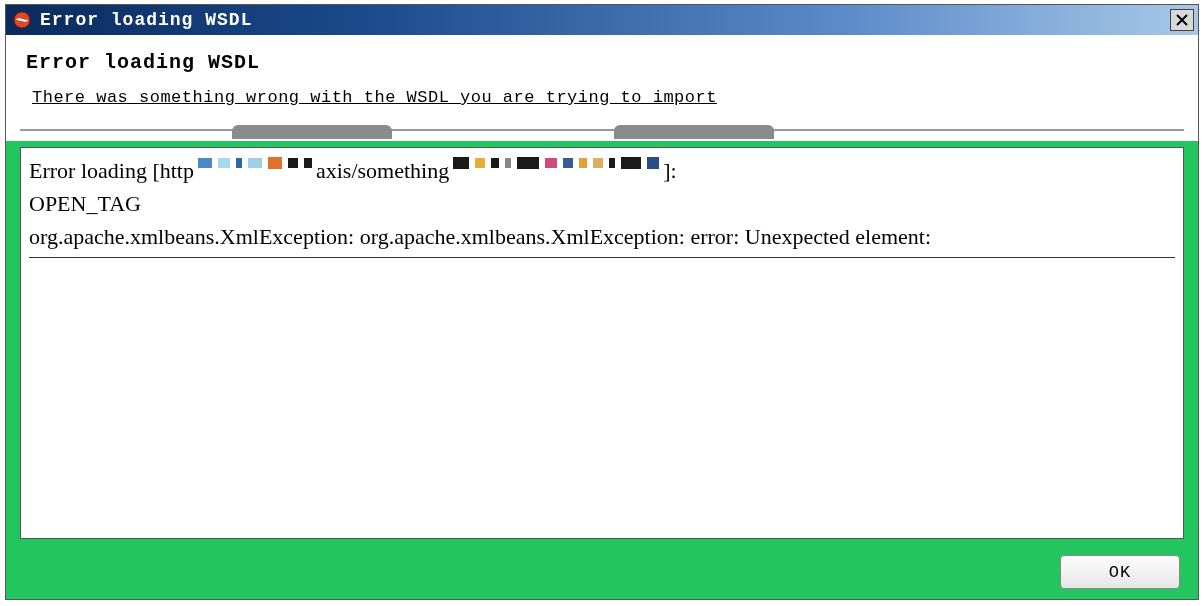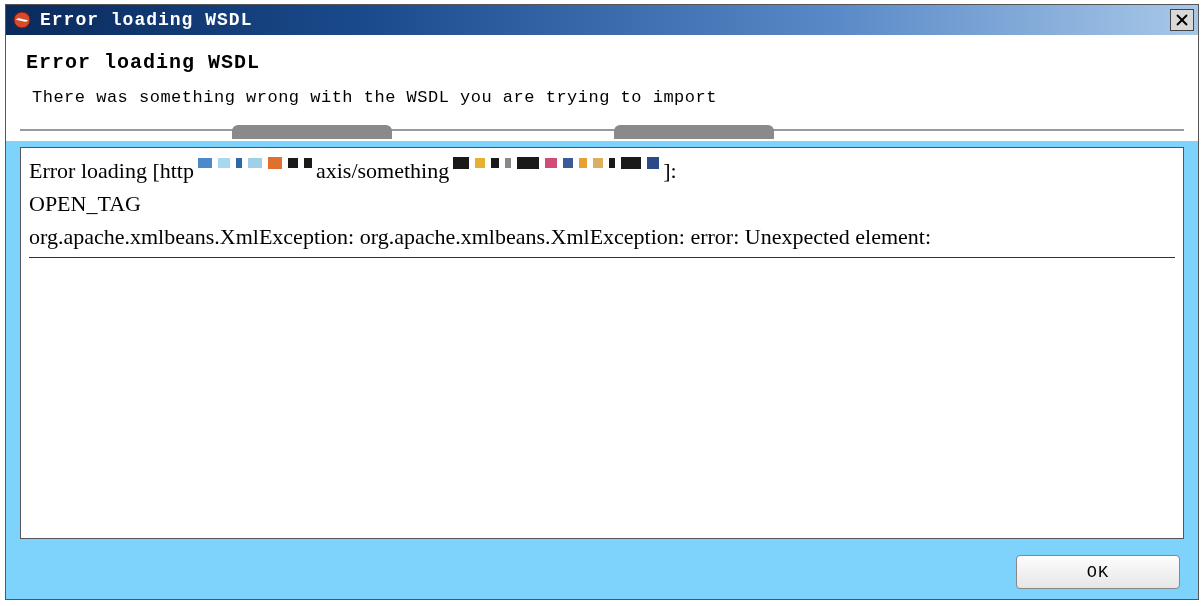--- a/index.html
+++ b/index.html
@@ -8,21 +8,21 @@
       background: #fff;
       width: 1204px;
       height: 606px;
       overflow: hidden;
     }
     .dialog {
       width: 1194px;
       height: 596px;
       margin: 4px 5px;
       border: 1px solid #555;
-      background: #7dd3fc;
+      background: #22c55e;
       display: flex;
       flex-direction: column;
     }
     .titlebar {
       height: 30px;
       background: linear-gradient(90deg, #0a2a5c 0%, #1a4a8c 30%, #5a8ac8 70%, #a8c8e8 100%);
       display: flex;
       align-items: center;
       padding: 0 4px 0 6px;
       color: #fff;
@@ -66,20 +66,21 @@
       color: #000;
       letter-spacing: 1px;
       margin-bottom: 14px;
     }
     .header-desc {
       font-family: "SimSun", "Courier New", monospace;
       font-size: 17px;
       color: #000;
       letter-spacing: 0.5px;
       padding-left: 6px;
+      text-decoration: underline;
     }
     .divider-row {
       height: 16px;
       position: relative;
       background: #fff;
     }
     .divider-row::before {
       content: "";
       position: absolute;
       top: 4px;
@@ -139,21 +140,21 @@
       margin-top: 4px;
     }
     .button-row {
       height: 54px;
       display: flex;
       justify-content: flex-end;
       align-items: center;
       padding: 0 18px;
     }
     .ok-btn {
-      width: 164px;
+      width: 120px;
       height: 34px;
       background: linear-gradient(#fdfdfd, #e6e6e6);
       border: 1px solid #888;
       border-radius: 4px;
       font-family: "SimSun", "Courier New", monospace;
       font-size: 17px;
       color: #000;
       cursor: pointer;
       letter-spacing: 1px;
       margin-left: 34px;

